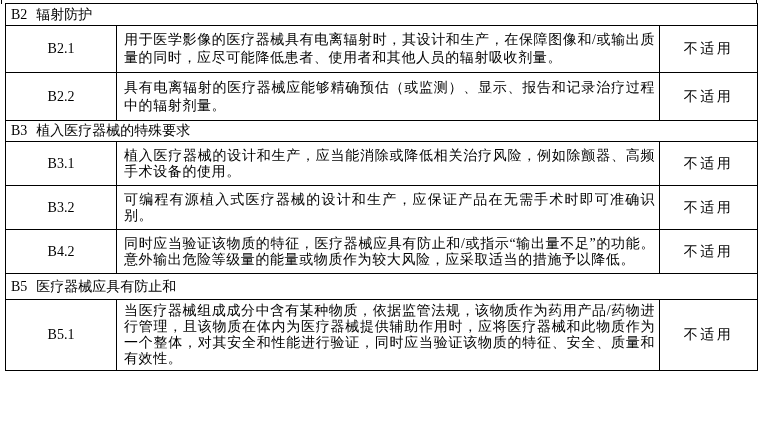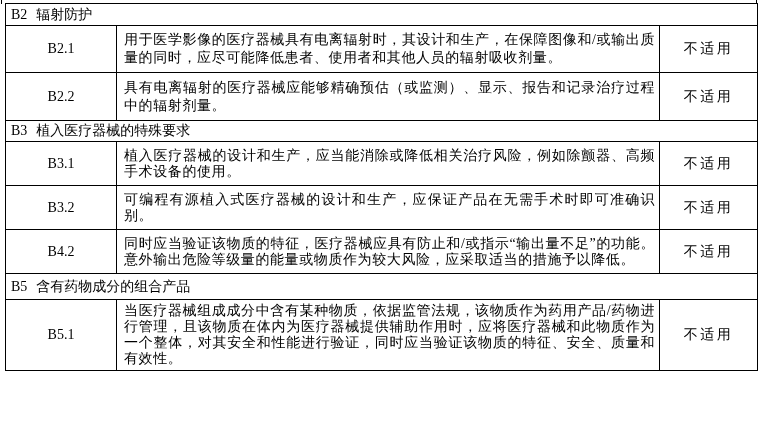--- a/index.html
+++ b/index.html
@@ -106,21 +106,21 @@
     </tr>
 
     <tr class="lh-sm" style="height:44px">
       <td class="id-cell">B4.2</td>
       <td class="text-cell">同时应当验证该物质的特征，医疗器械应具有防止和/或指示“输出量不足”的功能。意外输出危险等级量的能量或物质作为较大风险，应采取适当的措施予以降低。</td>
       <td class="status-cell">不适用</td>
     </tr>
 
     <tr style="height:26px">
       <td colspan="3" class="section-cell">
-        <span class="sec-id">B5</span><span class="sec-title">含有药物成分的组合产品</span>
+        <span class="sec-id">B5</span><span class="sec-title">医疗器械应具有防止和</span>
       </td>
     </tr>
     <tr class="lh-sm" style="height:71px">
       <td class="id-cell">B5.1</td>
       <td class="text-cell">当医疗器械组成成分中含有某种物质，依据监管法规，该物质作为药用产品/药物进行管理，且该物质在体内为医疗器械提供辅助作用时，应将医疗器械和此物质作为一个整体，对其安全和性能进行验证，同时应当验证该物质的特征、安全、质量和有效性。</td>
       <td class="status-cell">不适用</td>
     </tr>
 
   </tbody>
 </table>

